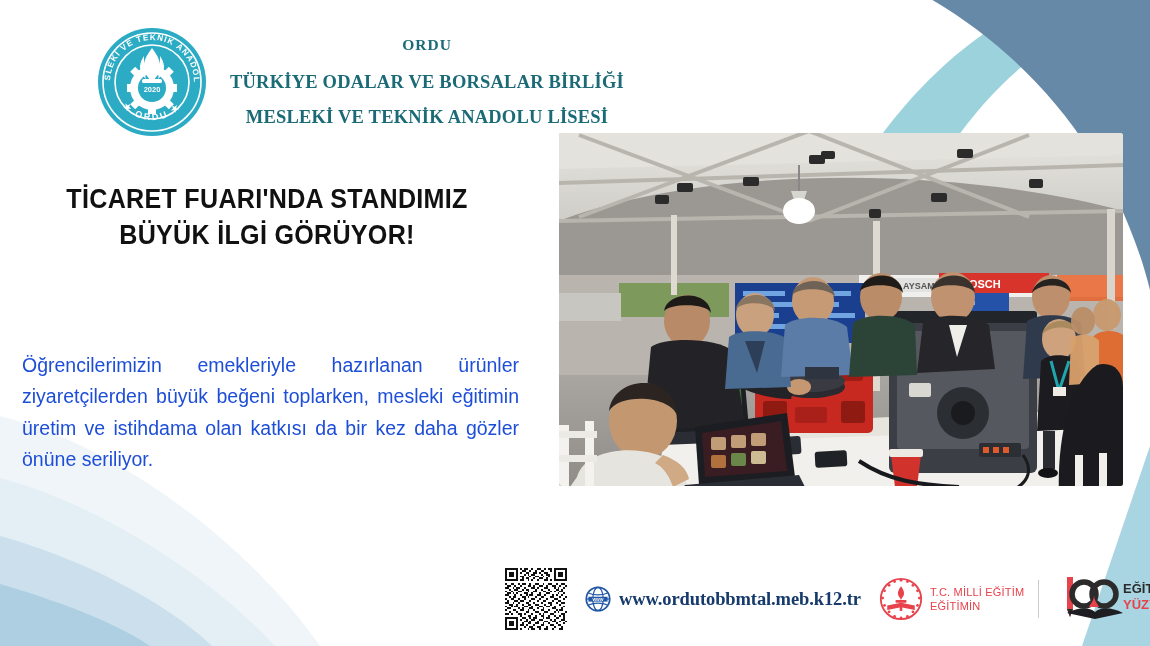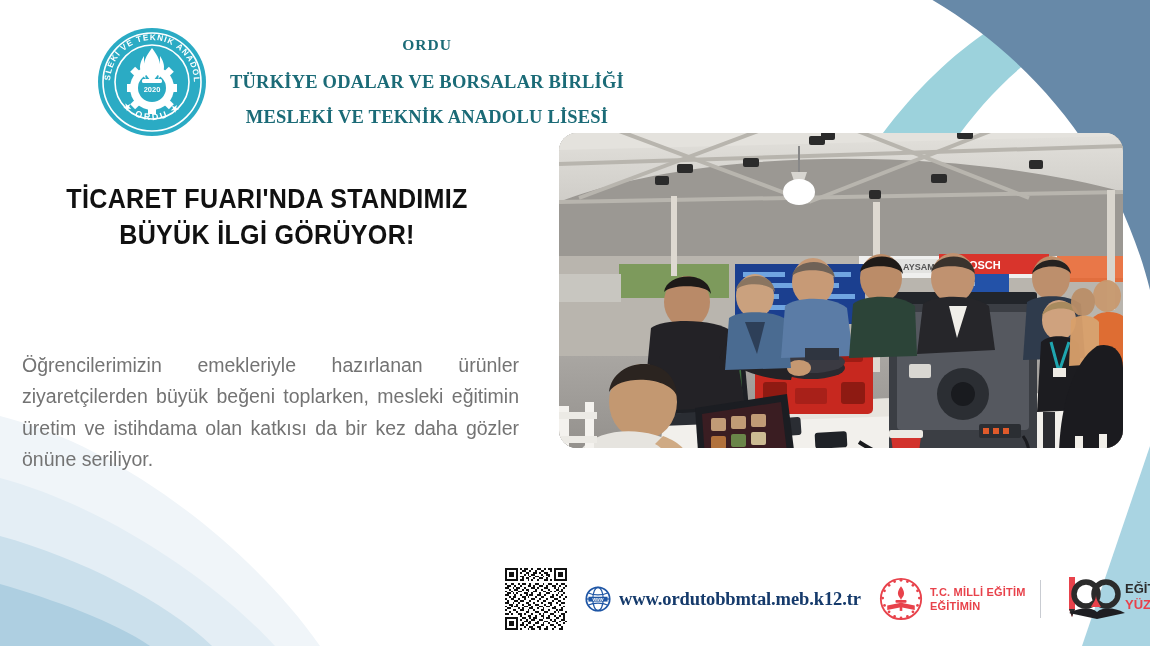--- a/index.html
+++ b/index.html
@@ -62,35 +62,35 @@
     transform-origin: 50% 50%;
   }
   #headline .hl-line { display: block; white-space: nowrap; }
 
   
   #body-text {
     position: absolute;
     left: 22px;
     top: 330px;
     width: 497px;
-    color: #737373;
+    color: #1d4ed8;
     font-size: 19.5px;
     line-height: 1.62;
     text-align: justify;
     text-justify: inter-word;
   }
 
   
   #photo-card {
     position: absolute;
     left: 559px;
     top: 133px;
     width: 564px;
-    height: 315px;
-    border-radius: 18px;
+    height: 353px;
+    border-radius: 3px;
     overflow: hidden;
     background: #8e8e8e;
   }
   #photo-svg { display: block; width: 100%; height: 100%; }
 
   
   #footer {
     position: absolute;
     left: 505px;
     top: 563px;
@@ -117,21 +117,21 @@
   }
   #meb-group {
     display: flex;
     align-items: center;
     gap: 7px;
     margin-left: 18px;
   }
   #meb-seal { width: 44px; height: 44px; flex: 0 0 auto; }
   #meb-text {
     font-size: 11px;
-    font-weight: bold;
+    font-weight: normal;
     color: #E8424B;
     line-height: 1.28;
     white-space: nowrap;
     letter-spacing: .2px;
   }
   .footer-divider {
     width: 1px;
     height: 38px;
     background: #c9ccd2;
     margin: 0 14px;

